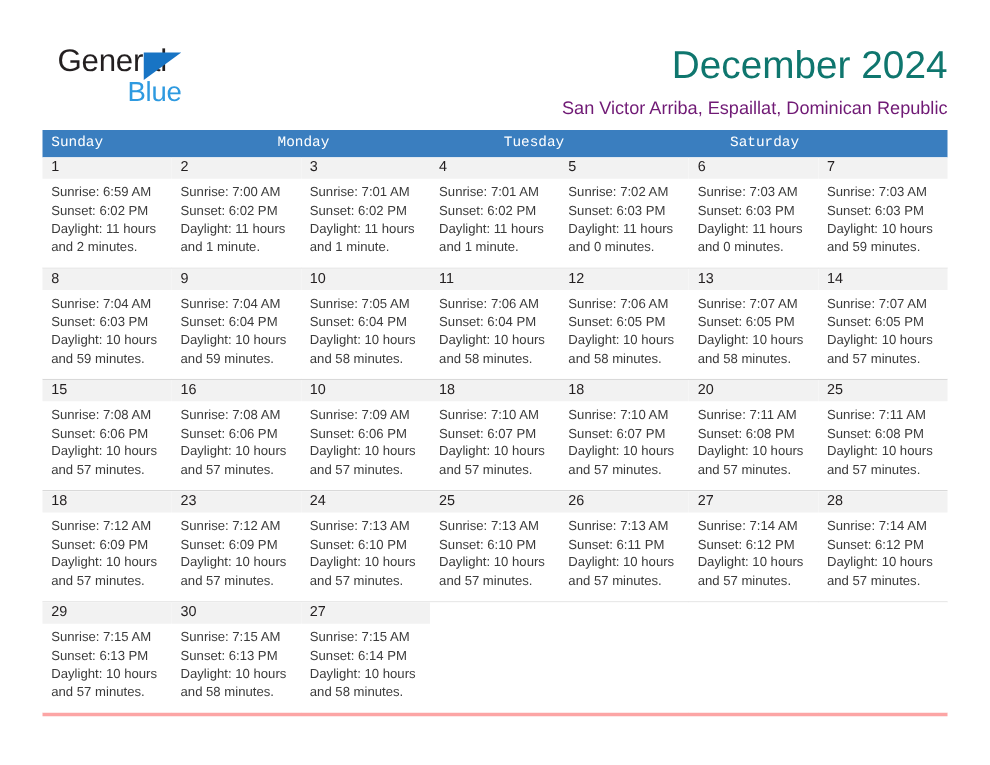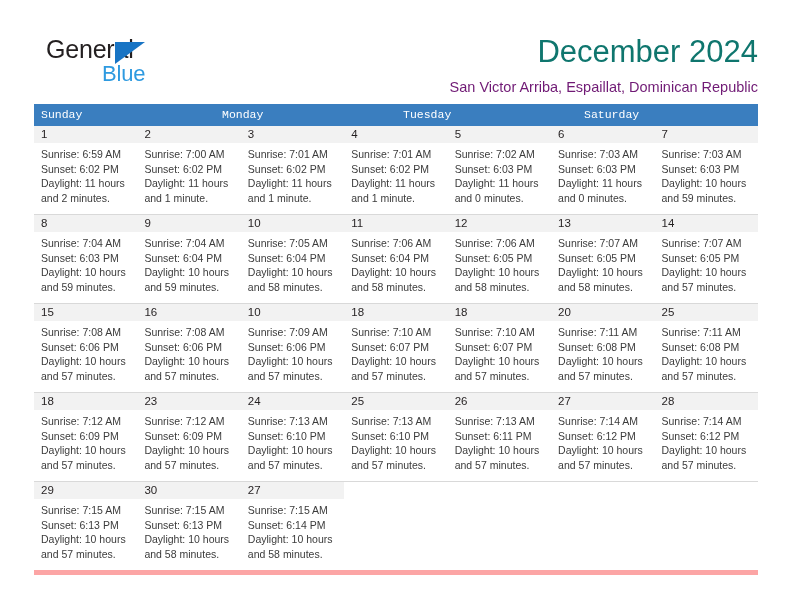--- a/index.html
+++ b/index.html
@@ -112,21 +112,21 @@
     padding-left: 7px;
     box-sizing: border-box;
     white-space: nowrap;
   }
 
   .week {
     display: flex;
     width: 724px;
     border-bottom: 1px solid #d9d9d9;
   }
-  .week:last-child { border-bottom: 5px solid #fca5a5; }
+  .week:last-child { border-bottom: 3px solid #fca5a5; }
 
   .day {
     flex: 1 1 0;
     width: 103.43px;
     box-sizing: border-box;
     background: #ffffff;
     padding: 0;
     min-height: 88px;
   }
   .day-num {

